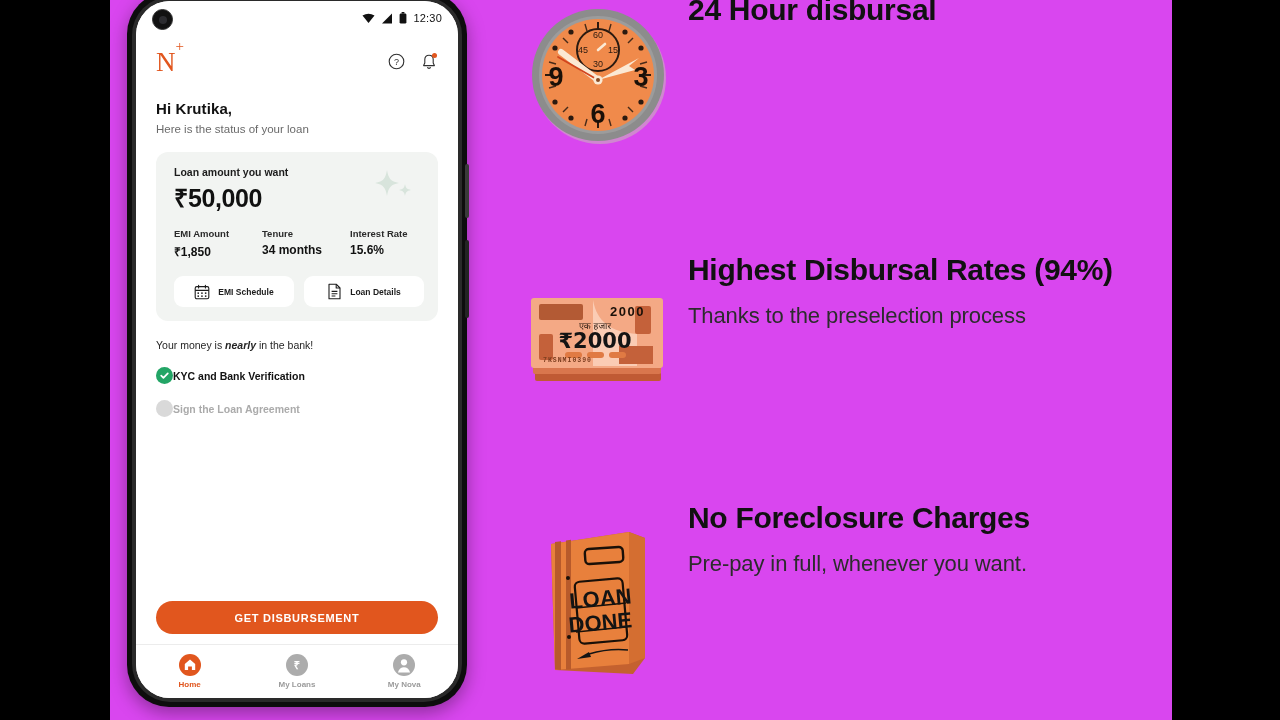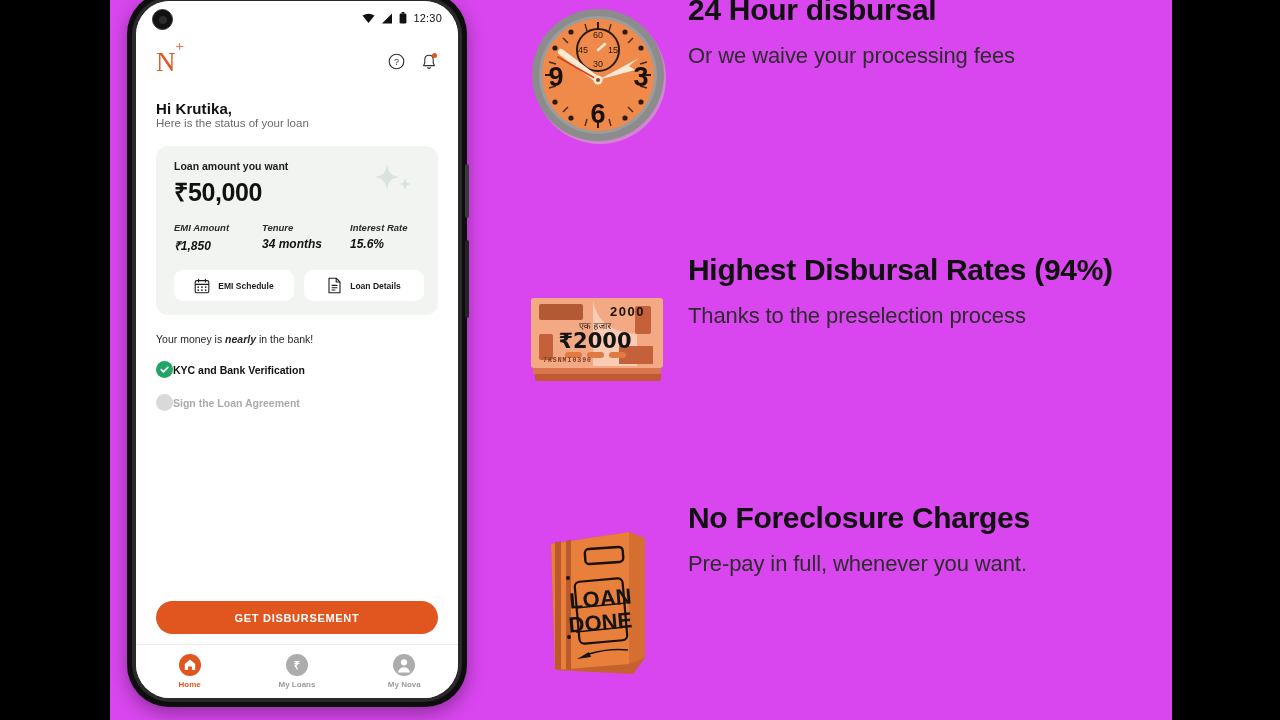--- a/index.html
+++ b/index.html
@@ -107,21 +107,21 @@
   .hdr-icon { position: relative; width: 17px; height: 19px; cursor: pointer; }
   .bell-dot {
     position: absolute; right: 1px; top: 0px;
     width: 5px; height: 5px; border-radius: 50%;
     background: #E1561E;
   }
 
   
   .greeting { padding: 18px 20px 0 20px; }
   .greet-title { font-size: 15px; font-weight: bold; color: #111; letter-spacing: .1px; }
-  .greet-sub { font-size: 11.5px; color: #6a6a6a; margin-top: 0; }
+  .greet-sub { font-size: 11.5px; color: #6a6a6a; margin-top: 6px; }
 
   
   .loan-card {
     margin: 17px 20px 0 20px;
     background: #F2F4F2;
     border-radius: 12px;
     padding: 14px 14px 14px 18px;
     position: relative;
     overflow: hidden;
   }
@@ -130,21 +130,21 @@
     font-size: 25px; font-weight: bold; color: #111;
     margin-top: 2px; letter-spacing: -.4px;
   }
   .sparkles {
     position: absolute; right: 22px; top: 16px;
     width: 44px; height: 38px; opacity: .9;
   }
   .loan-stats {
     display: flex; margin-top: 14px;
   }
-  .stat { flex: 1; font-style: italic; }
+  .stat { flex: 1; }
   .stat:nth-child(1){ flex: 0 0 88px; }
   .stat:nth-child(2){ flex: 0 0 88px; }
   .stat-label { font-size: 9.5px; font-weight: bold; color: #2b2b2b; }
   .stat-value { font-size: 12px; font-weight: bold; color: #111; margin-top: 4px; }
   .card-actions { display: flex; gap: 10px; margin-top: 16px; }
   .pill-btn {
     flex: 1;
     background: #fff;
     border-radius: 9px;
     height: 31px;
@@ -423,21 +423,20 @@
             <text x="73" y="123" text-anchor="middle" font-size="27" font-weight="bold" font-family="Liberation Sans, sans-serif" fill="#1a1008">6</text>
             <path d="M73 80 L36 52" stroke="#FBE9D4" stroke-width="6" stroke-linecap="round"></path>
             <path d="M73 80 L114 58 L104 66 L110 70 Z" fill="#FBE9D4"></path>
             <path d="M73 80 L33 57" stroke="#D2451E" stroke-width="1.8" stroke-linecap="round"></path>
             <circle cx="73" cy="80" r="4.6" fill="#FBE9D4"></circle>
             <circle cx="73" cy="80" r="2" fill="#8a4a22"></circle>
           </svg>
         </div>
         <div class="feature-text">
           <div class="feat-title">24 Hour disbursal</div>
-          <div class="feat-sub">Or we waive your processing fees</div>
         </div>
       </div>
 
       <div class="feature" style="top:252px;">
         <div class="feature-art" style="padding-top:36px;">
           <svg width="150" height="112" viewBox="0 0 150 112">
             <rect x="12" y="84" width="126" height="9" rx="2" fill="#C05A34"></rect>
             <rect x="10" y="76" width="128" height="10" rx="2" fill="#D9764D"></rect>
             <rect x="8" y="10" width="132" height="70" rx="3" fill="#F4A985"></rect>
             <path d="M70 12 C74 34 88 44 114 46 L114 78 L70 78 Z" fill="#FBD2BC" opacity=".85"></path>

